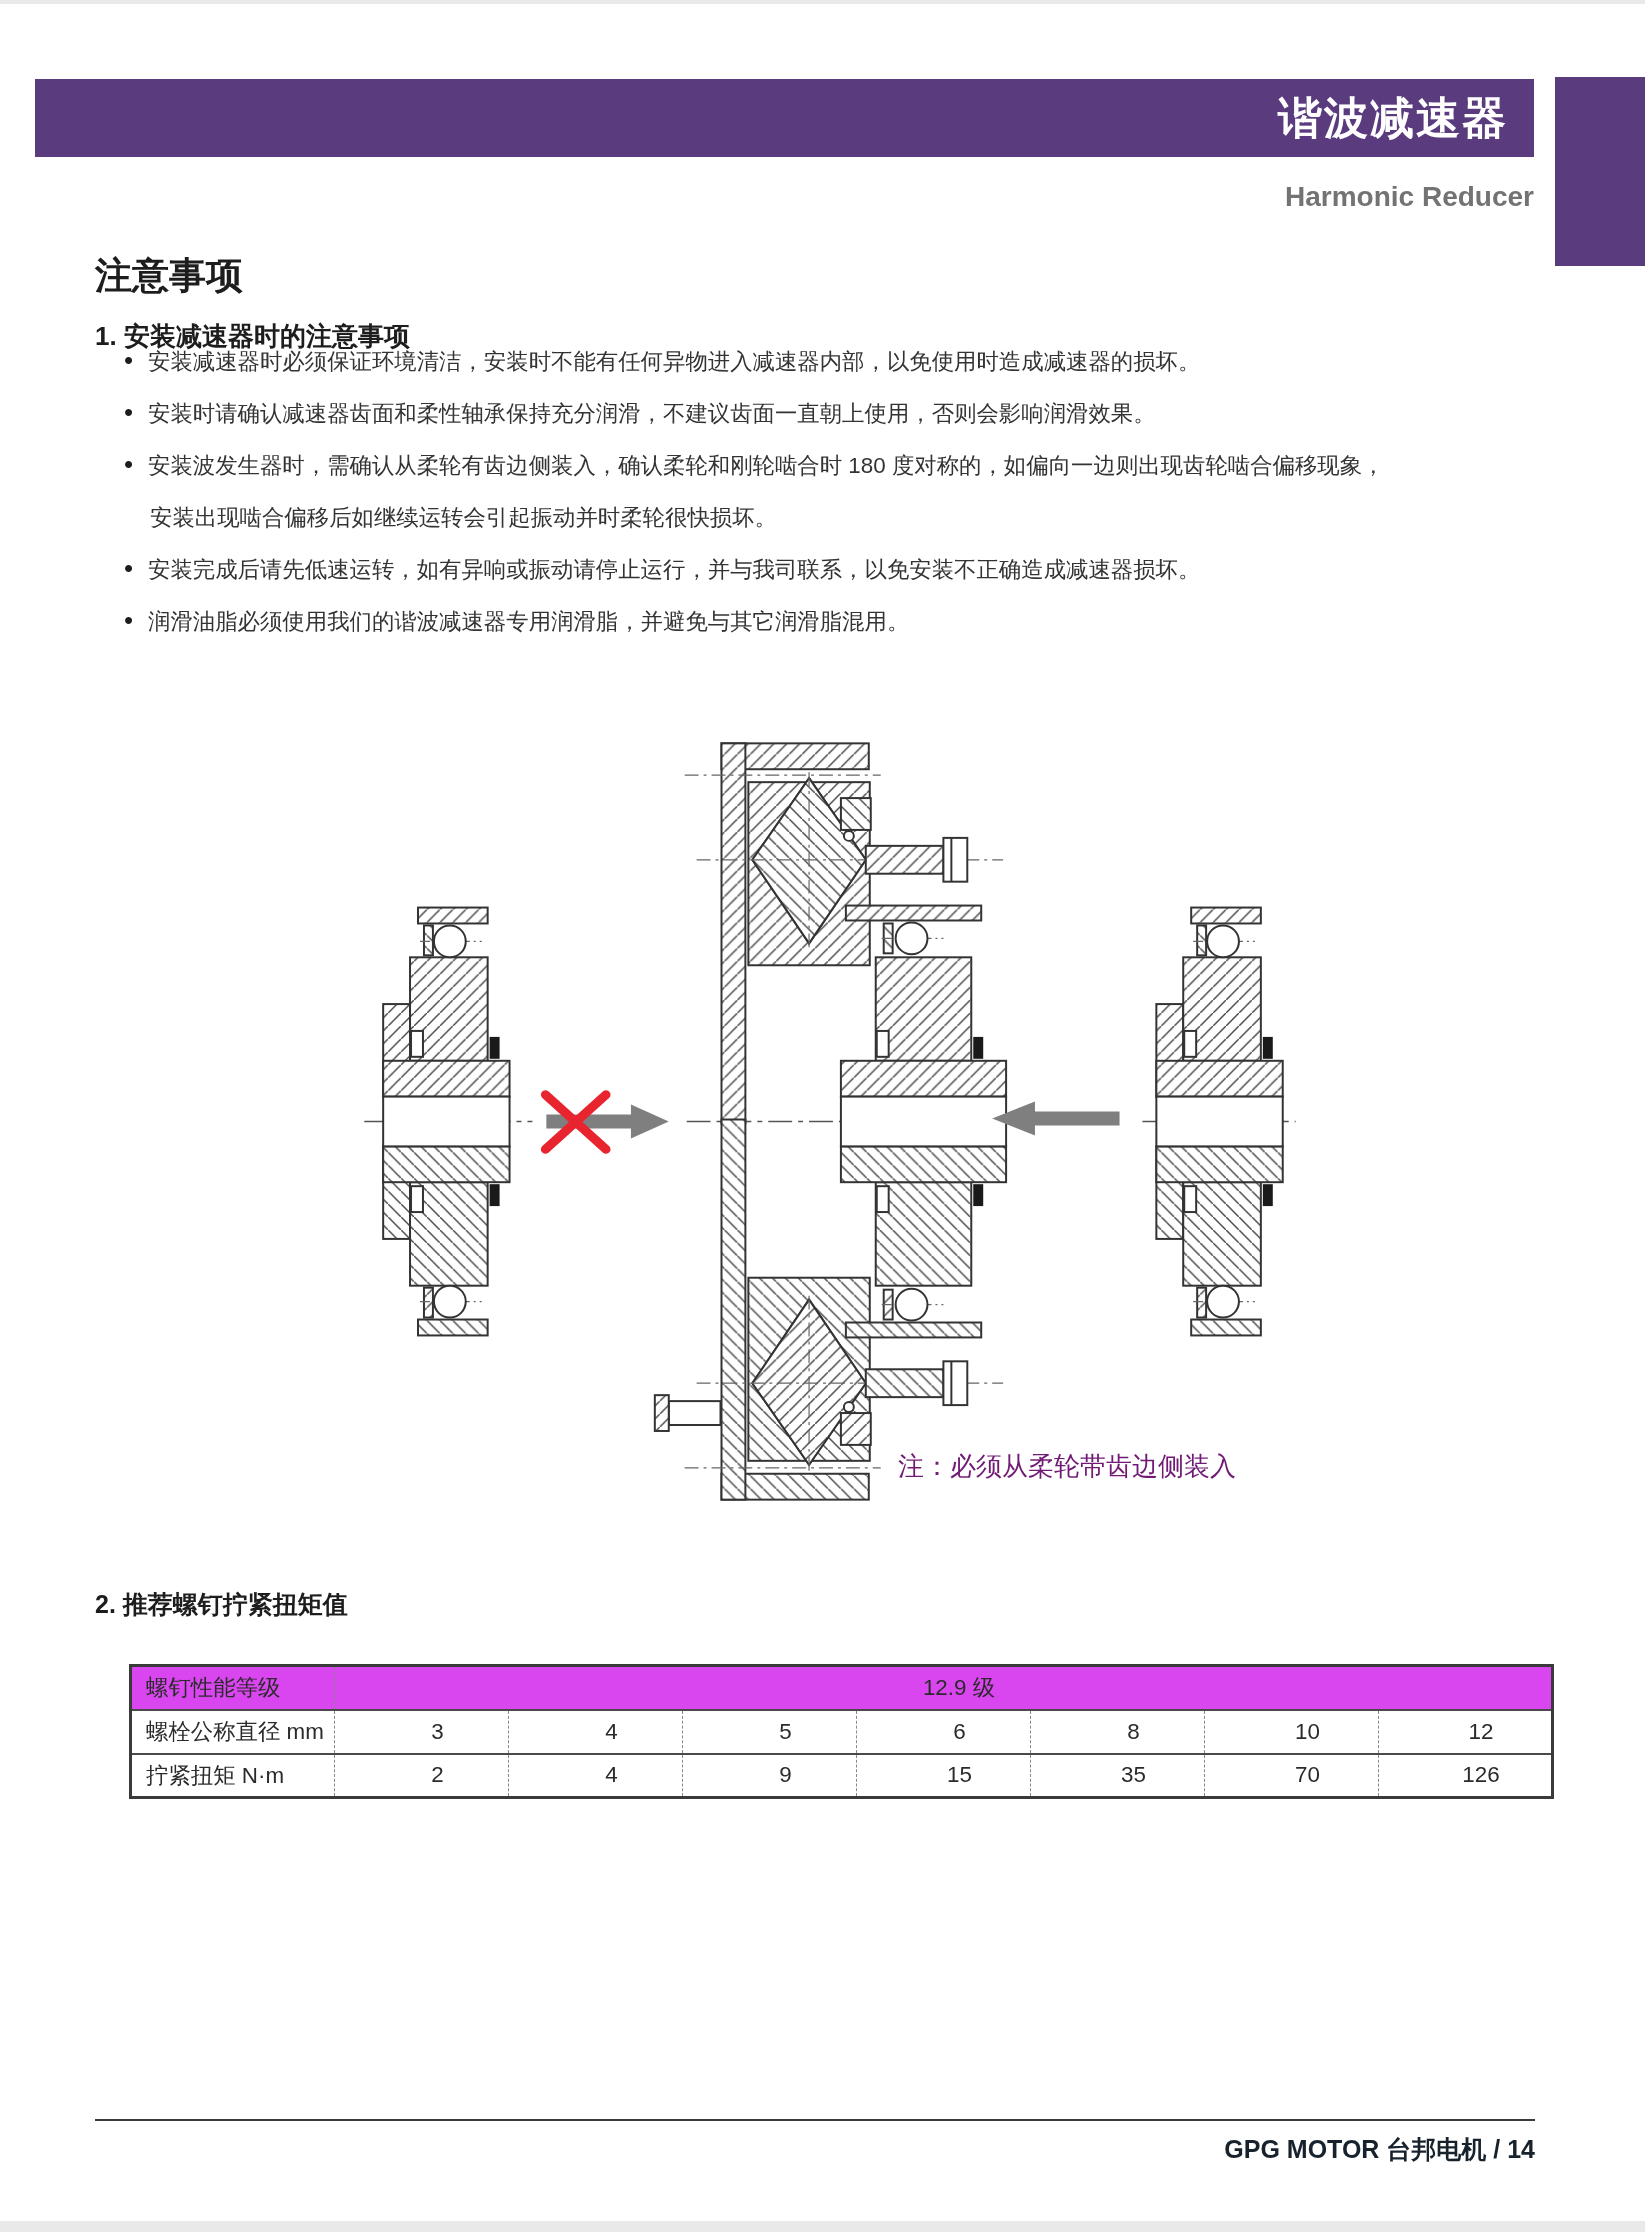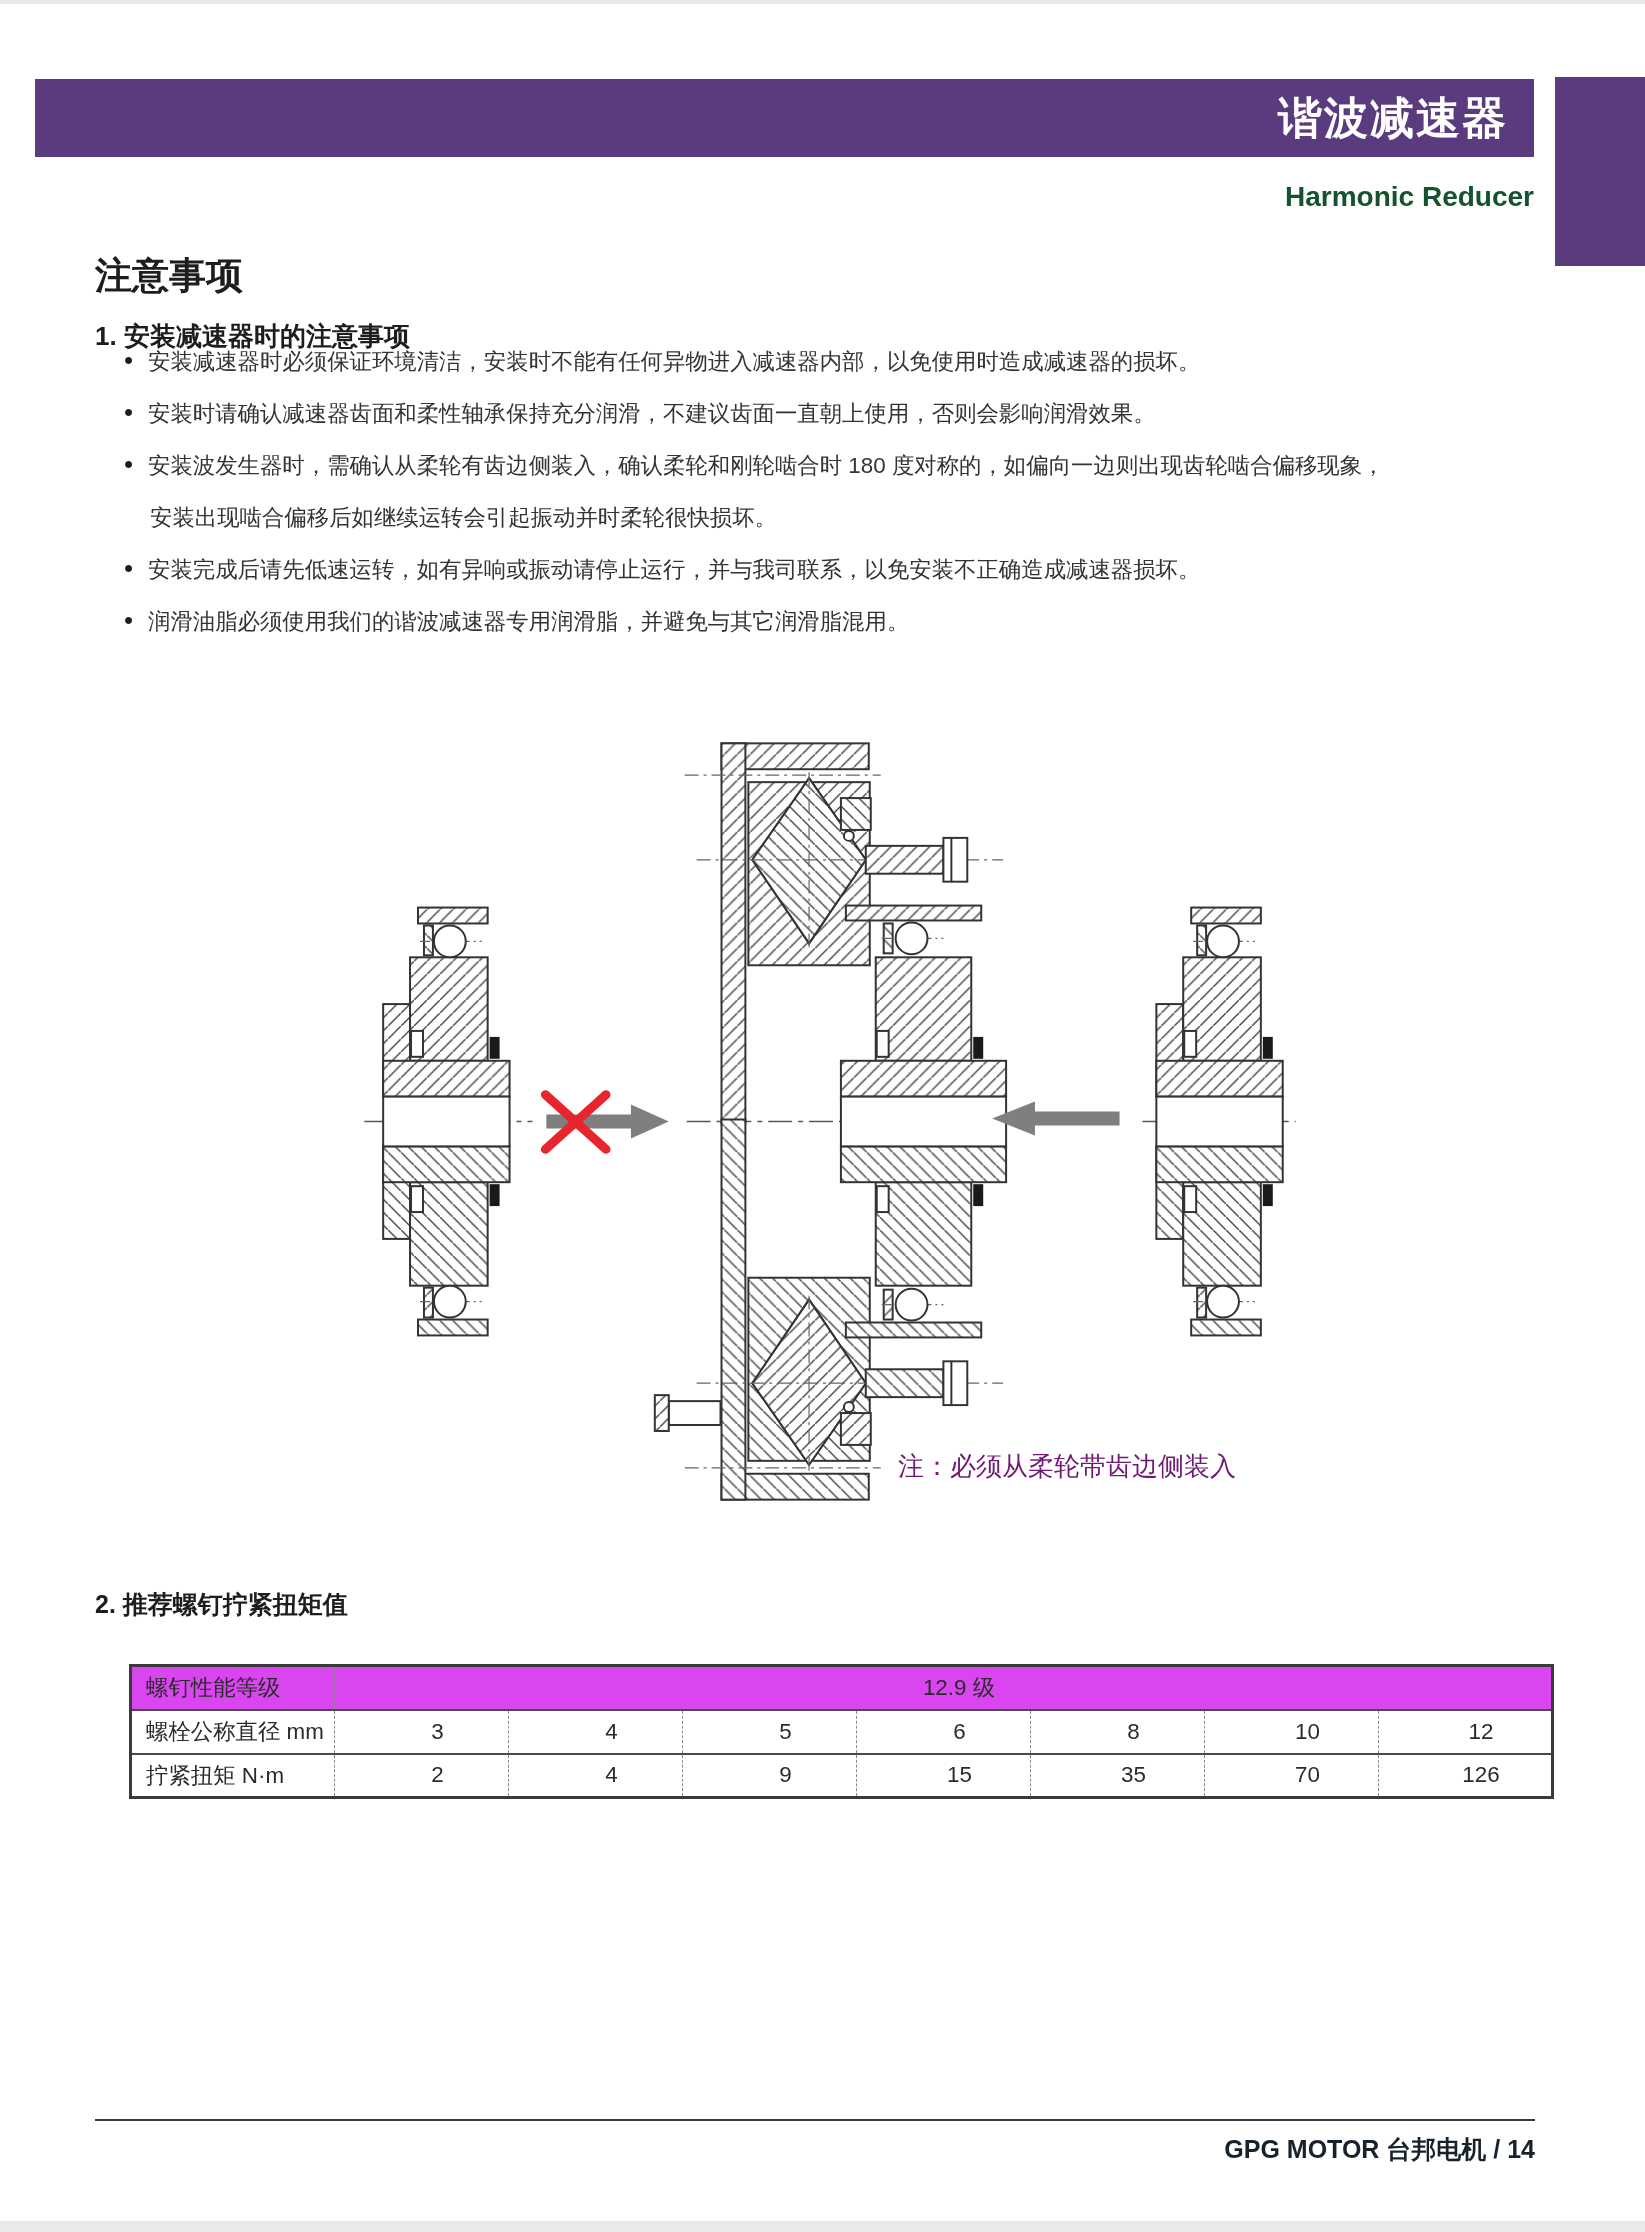--- a/index.html
+++ b/index.html
@@ -12,21 +12,21 @@
   
   .band {
     position:absolute; left:35px; top:75px; width:1499px; height:78px;
     background:#593B7E; display:flex; align-items:center; justify-content:flex-end;
     padding-right:26px;
   }
   .band-title { color:#ffffff; font-size:44px; font-weight:bold; letter-spacing:2px; }
   .corner-square { position:absolute; right:0; top:73px; width:91px; height:189px; background:#593B7E; }
   .header-en {
     position:absolute; top:177px; left:35px; width:1499px; text-align:right;
-    font-size:28px; font-weight:bold; color:#14532d;
+    font-size:28px; font-weight:bold; color:#737373;
   }
   
   .page-title { position:absolute; left:95px; top:247px; font-size:37px; font-weight:bold; color:#1d1d1d; }
   .h1 { position:absolute; left:95px; top:315px; font-size:26px; font-weight:bold; color:#1d1d1d; }
   .notices { position:absolute; left:124px; top:342px; width:1413px; list-style:none; }
   .notices li {
     position:relative; font-size:22.4px; line-height:31px; margin-bottom:21px;
     padding-left:24px; color:#333;
   }
   .notices li::before { content:"\2022"; position:absolute; left:0; top:-1px; font-size:26px; color:#1d1d1d; }

